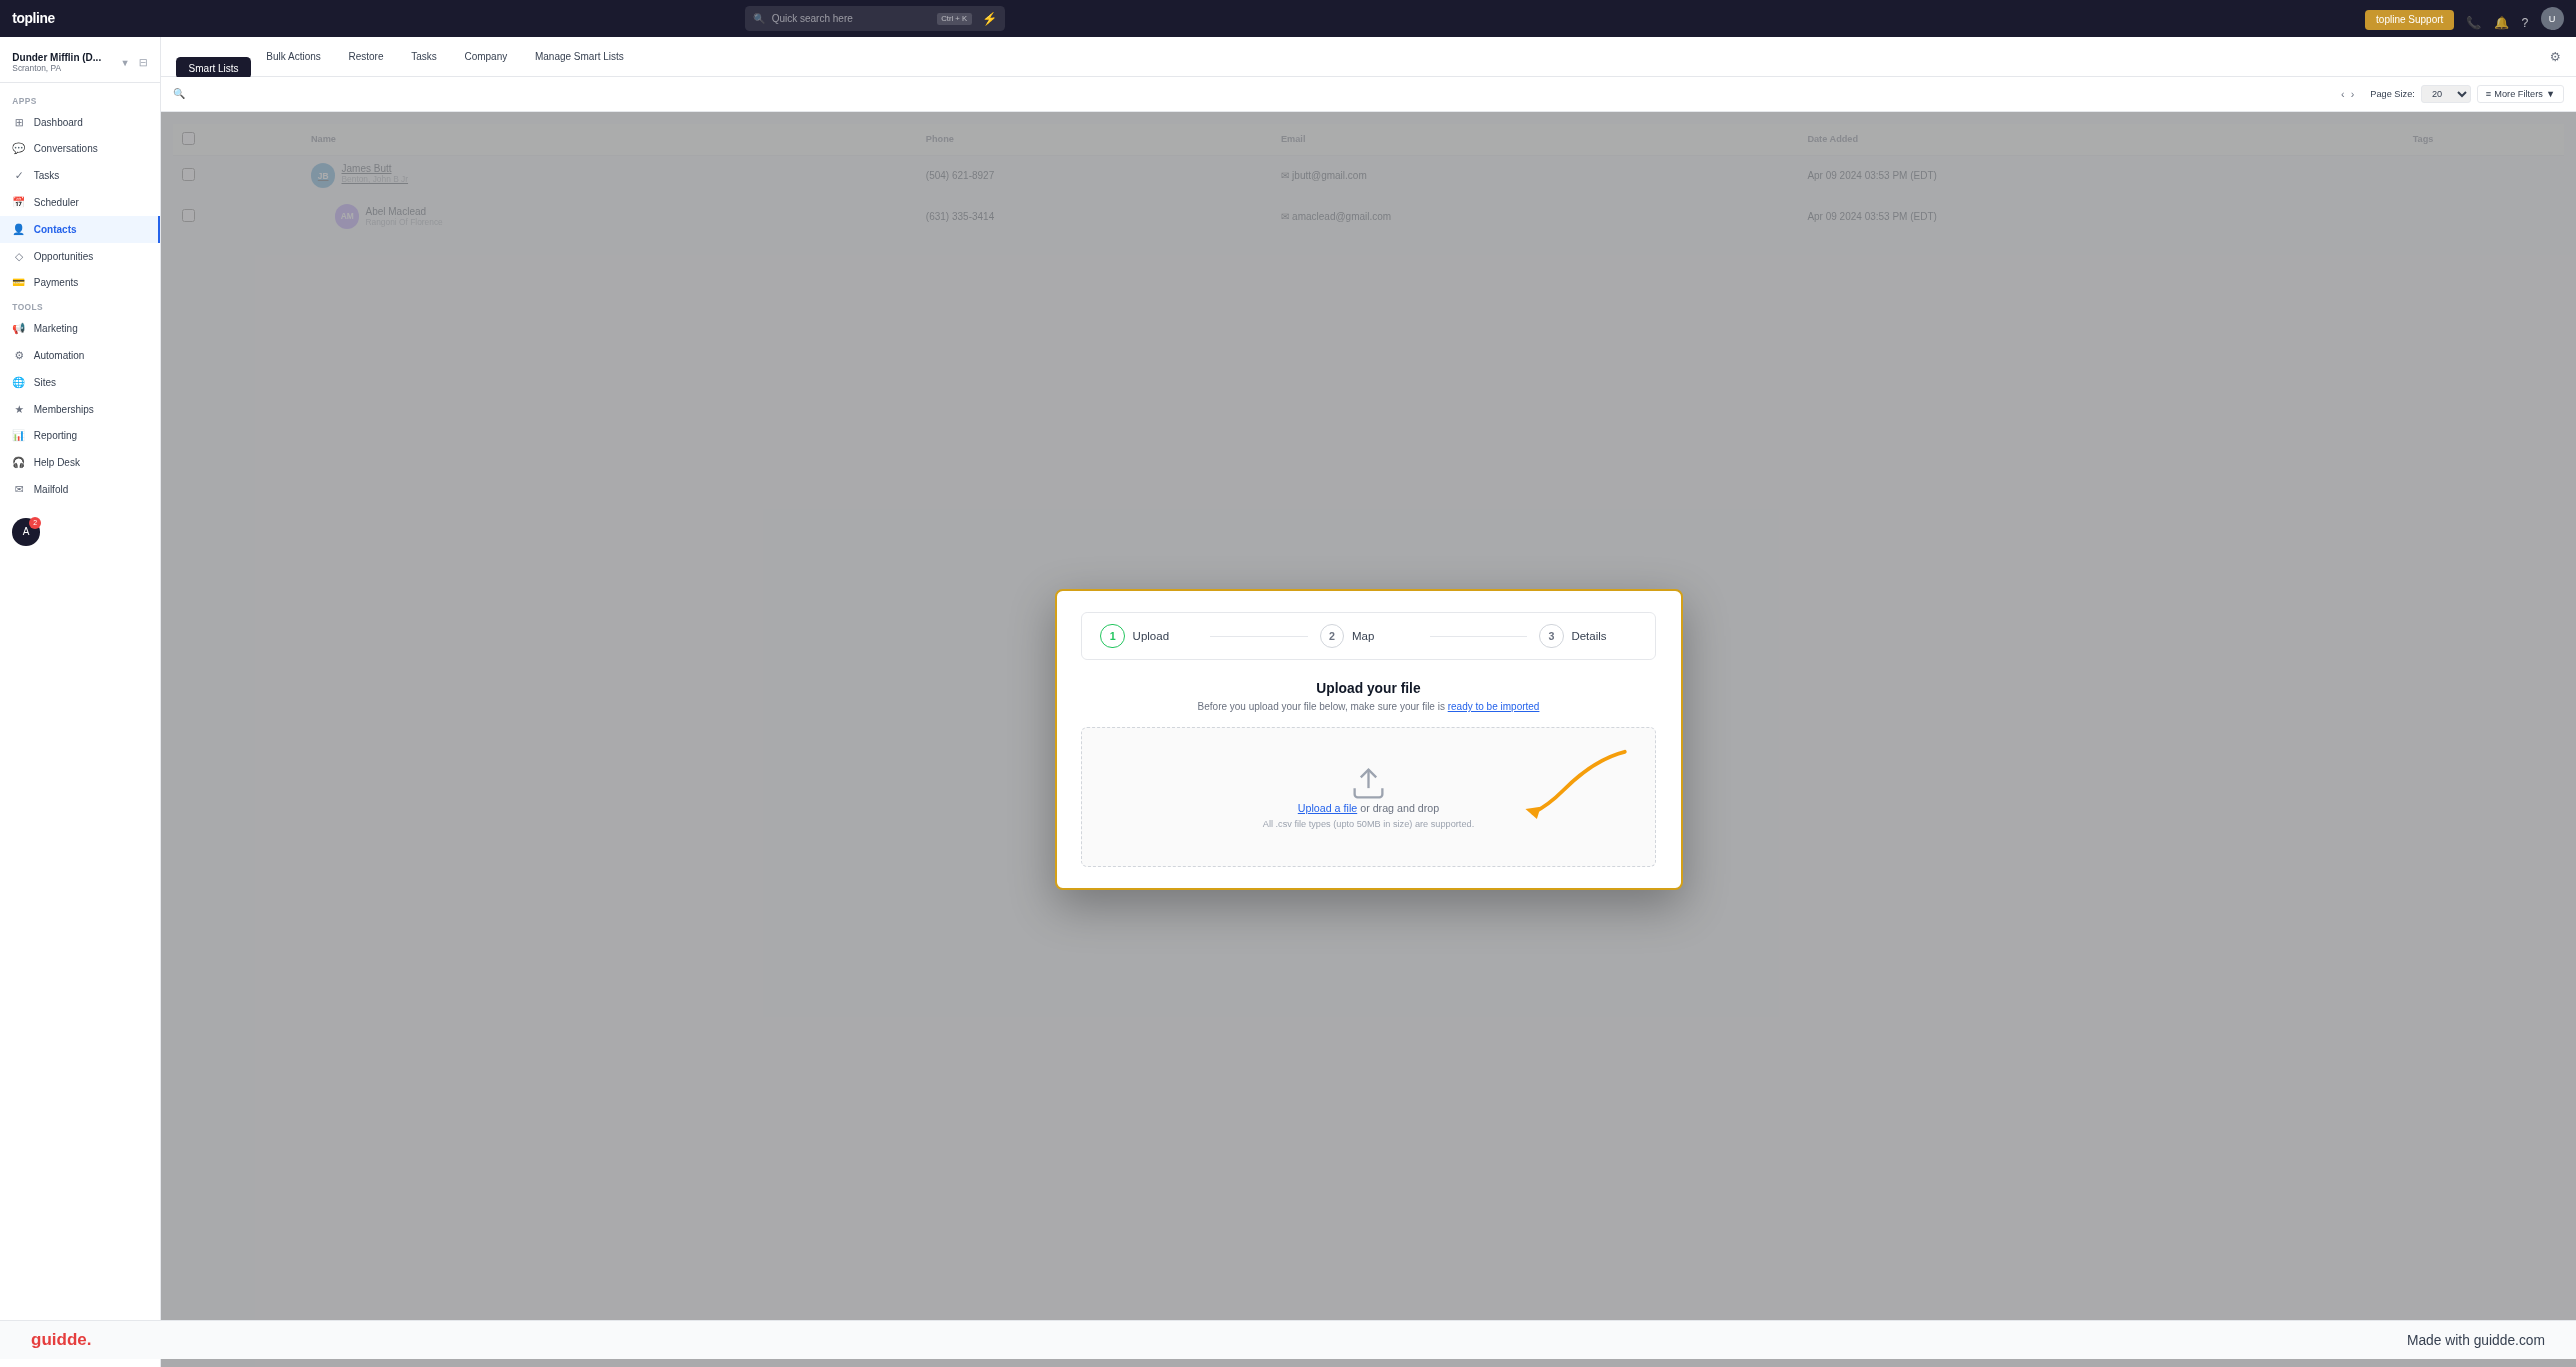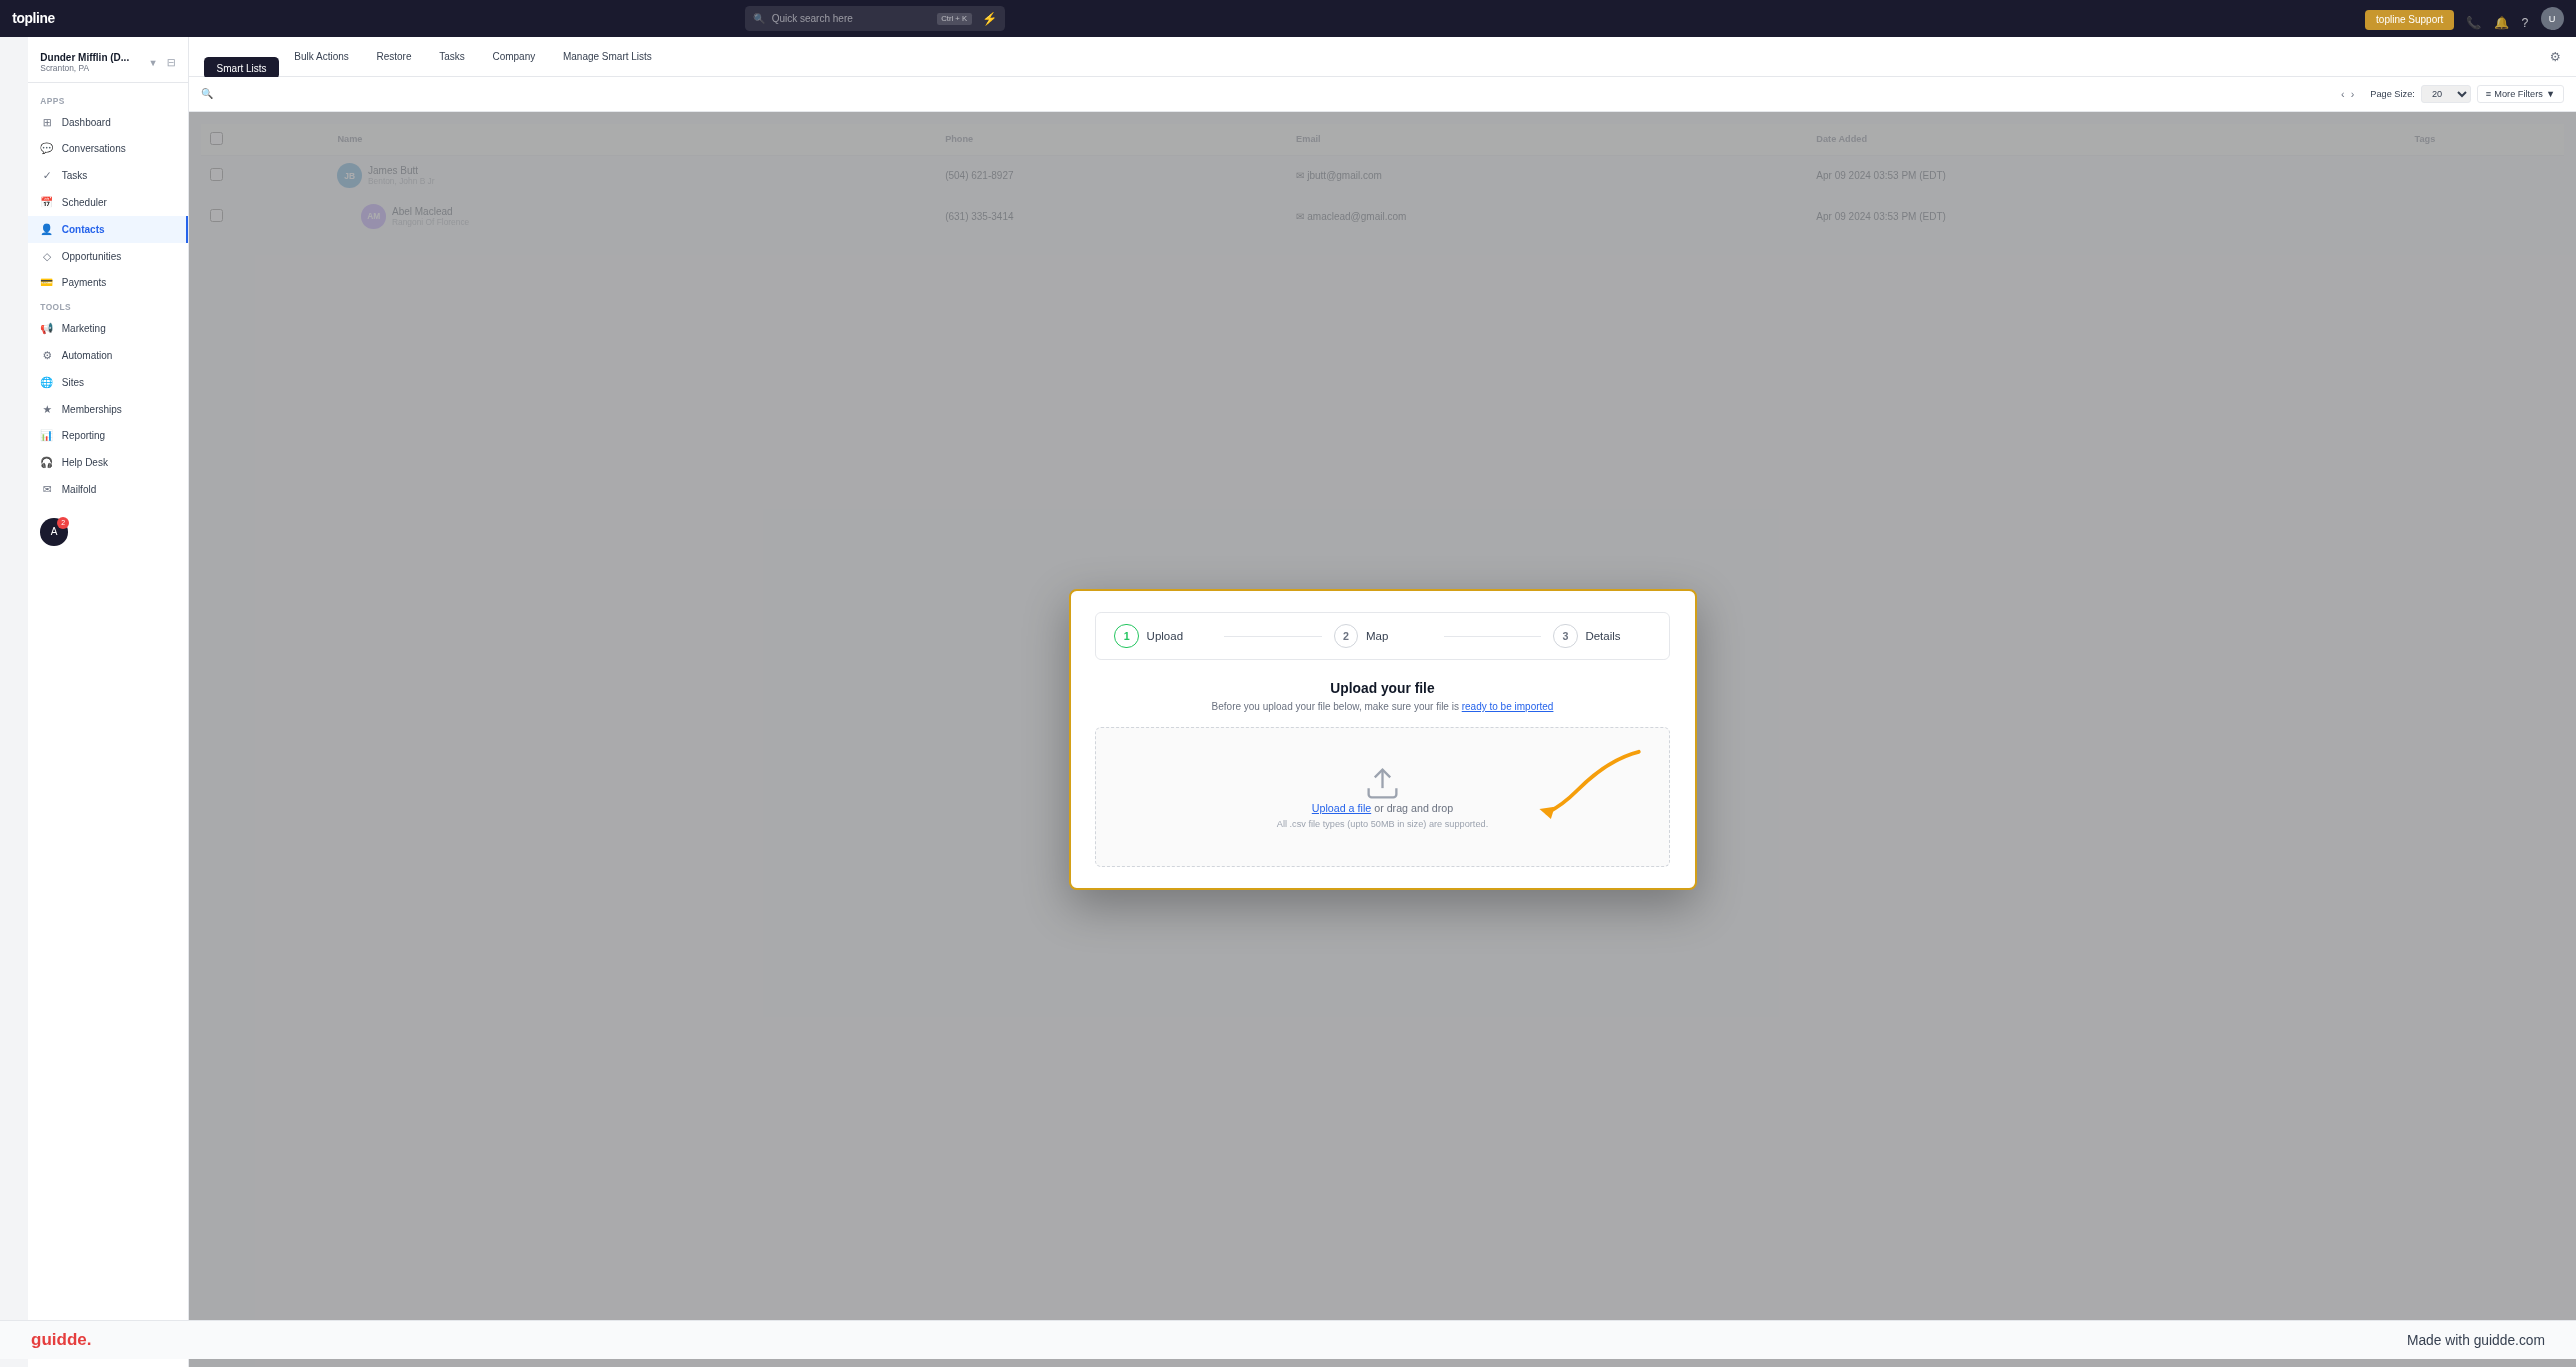--- a/index.html
+++ b/index.html
@@ -86,21 +86,20 @@
     
     .sidebar {
       width: 161px;
       background: #fff;
       border-right: 0.8px solid #e5e7eb;
       display: flex;
       flex-direction: column;
       padding: 9.2px 0;
       overflow-y: auto;
       flex-shrink: 0;
-      margin-left: 28px;
     }
     .sidebar-workspace {
       padding: 6.1px 12.3px 9.2px;
       display: flex;
       align-items: center;
       gap: 6.1px;
       border-bottom: 0.8px solid #e5e7eb;
       margin-bottom: 6.1px;
     }
     .workspace-name {
@@ -593,21 +592,21 @@
               <th>Phone</th>
               <th>Email</th>
               <th>Date Added</th>
               <th>Tags</th>
             </tr>
           </thead>
           <tbody>
             <tr>
               <td><input type="checkbox" style=""></td>
               <td>
-                <div style="display:flex;align-items:center;gap:6.1px;">
+                <div style="display:flex;gap:6.1px;text-decoration:underline;">
                   <div class="avatar-cell" style="background:#4b9cd3;">JB</div>
                   <div>
                     <div style="font-weight:500;">James Butt</div>
                     <div style="font-size:8.4px;color:#9ca3af;">Benton, John B Jr</div>
                   </div>
                 </div>
               </td>
               <td>(504) 621-8927</td>
               <td><span>✉</span> jbutt@gmail.com</td>
               <td>Apr 09 2024 03:53 PM (EDT)</td>

